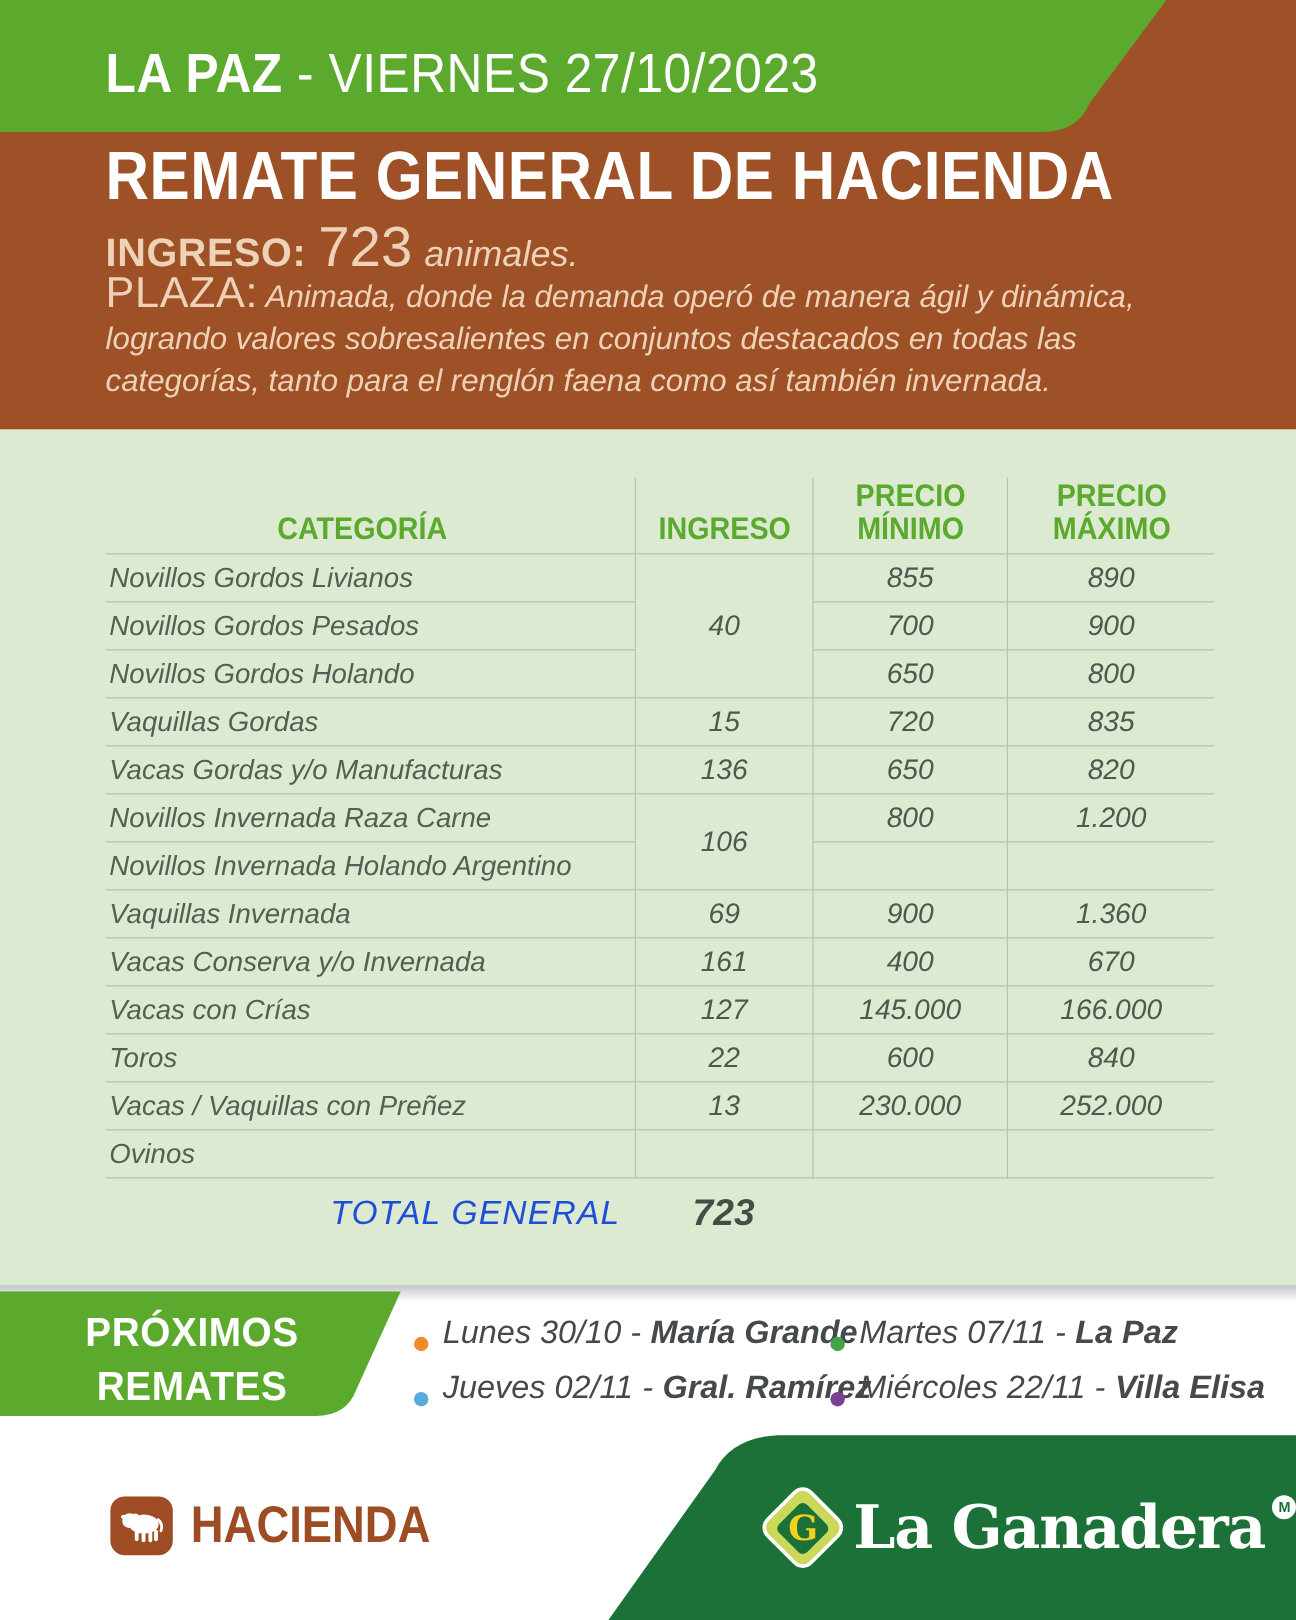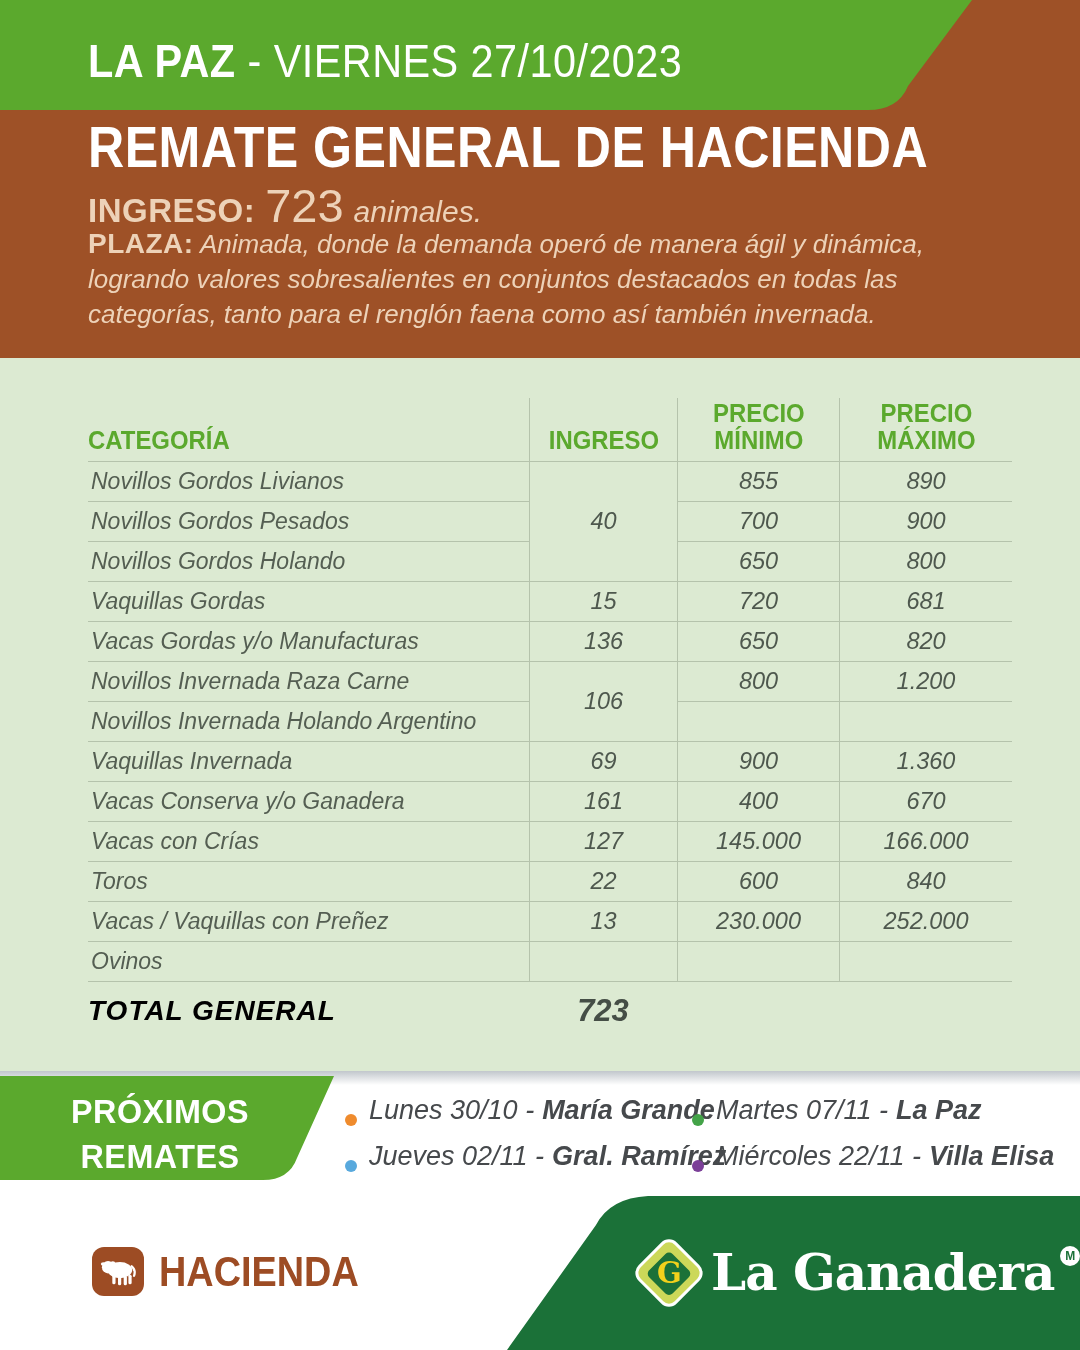--- a/index.html
+++ b/index.html
@@ -26,40 +26,40 @@
   #remate-title{top:114px;left:88px;color:#fff;font-weight:bold;font-size:57px;
     white-space:nowrap;transform:scaleX(.88);transform-origin:left;letter-spacing:.5px}
 
   #ingreso-line{top:178px;left:88px;display:flex;align-items:baseline;color:var(--cream)}
   #ingreso-line .lab{font-weight:bold;font-size:33px;letter-spacing:.5px}
   #ingreso-line .val{font-size:47px;font-weight:normal;margin:0 10px 0 10px}
   #ingreso-line .suf{font-style:italic;font-size:30px;font-weight:300}
 
   #plaza-par{top:226px;left:88px;width:912px;color:var(--cream);
     font-size:26px;line-height:35px;font-style:italic;font-weight:300}
-  #plaza-par .lab{font-style:normal;font-weight:bold;font-size:28px;letter-spacing:.5px}
+  #plaza-par .lab{font-style:normal;font-weight:normal;font-size:36px;letter-spacing:.5px}
 
   
   .tbl{top:398px;left:88px;width:924px;display:grid;
     grid-template-columns:441px 148px 162px 173px;
     grid-template-rows:64px repeat(13,40px)}
   .cell{border-bottom:1px solid var(--line);box-sizing:border-box;min-width:0}
   .vl{border-left:1px solid var(--line)}
   .th{color:var(--green);font-weight:bold;font-size:26px;display:flex;align-items:flex-end;
     justify-content:center;padding-bottom:7px;text-align:center;line-height:27px}
   .th .sq{transform:scaleX(.92);display:inline-block}
-  .th-cat{justify-content:flex-start}
+  .th-cat{justify-content:center}
   .th-cat .sq{transform-origin:left}
   .td{font-style:italic;color:#545e52;font-size:23px;display:flex;align-items:center}
   .td-cat{padding-left:3px}
   .num{justify-content:center;font-size:23.5px;color:#4e584e}
 
   .total-row{top:988px;left:88px;width:924px;height:46px;display:flex;align-items:center}
-  .total-label{width:441px;text-align:left;padding-right:12px;box-sizing:border-box;
-    font-style:italic;font-weight:bold;color:#000000;font-size:28px;letter-spacing:1px}
+  .total-label{width:441px;text-align:right;padding-right:12px;box-sizing:border-box;
+    font-style:italic;font-weight:normal;color:#1d4ed8;font-size:28px;letter-spacing:1px}
   .total-value{width:148px;text-align:center;font-style:italic;font-weight:bold;
     font-size:31px;color:#454e46}
 
   
   #band-shadow{top:1071px;left:0;width:1080px;height:14px;
     background:linear-gradient(180deg,rgba(118,130,142,.45),rgba(118,130,142,0))}
   #prox-text{top:1089px;left:28px;width:264px;text-align:center;color:#fff;
     font-weight:bold;font-size:34px;line-height:45px;transform:scaleX(.95);letter-spacing:.5px}
   .up-item{display:flex;align-items:flex-end;font-size:27px;font-style:italic;
     color:#46494c;white-space:nowrap;height:34px}
@@ -133,21 +133,21 @@
     </div>
 
   <div class="cell td td-cat" style="grid-area:2/1/3/2">Novillos Gordos Livianos</div>
   <div class="cell td td-cat" style="grid-area:3/1/4/2">Novillos Gordos Pesados</div>
   <div class="cell td td-cat" style="grid-area:4/1/5/2">Novillos Gordos Holando</div>
   <div class="cell td td-cat" style="grid-area:5/1/6/2">Vaquillas Gordas</div>
   <div class="cell td td-cat" style="grid-area:6/1/7/2">Vacas Gordas y/o Manufacturas</div>
   <div class="cell td td-cat" style="grid-area:7/1/8/2">Novillos Invernada Raza Carne</div>
   <div class="cell td td-cat" style="grid-area:8/1/9/2">Novillos Invernada Holando Argentino</div>
   <div class="cell td td-cat" style="grid-area:9/1/10/2">Vaquillas Invernada</div>
-  <div class="cell td td-cat" style="grid-area:10/1/11/2">Vacas Conserva y/o Ganadera</div>
+  <div class="cell td td-cat" style="grid-area:10/1/11/2">Vacas Conserva y/o Invernada</div>
   <div class="cell td td-cat" style="grid-area:11/1/12/2">Vacas con Crías</div>
   <div class="cell td td-cat" style="grid-area:12/1/13/2">Toros</div>
   <div class="cell td td-cat" style="grid-area:13/1/14/2">Vacas / Vaquillas con Preñez</div>
   <div class="cell td td-cat" style="grid-area:14/1/15/2">Ovinos</div>
 
   <div class="cell vl td num" style="grid-area:2/2/5/3">40</div>
   <div class="cell vl td num" style="grid-area:5/2/6/3">15</div>
   <div class="cell vl td num" style="grid-area:6/2/7/3">136</div>
   <div class="cell vl td num" style="grid-area:7/2/9/3">106</div>
   <div class="cell vl td num" style="grid-area:9/2/10/3">69</div>
@@ -167,21 +167,21 @@
   <div class="cell vl td num" style="grid-area:9/3/10/4">900</div>
   <div class="cell vl td num" style="grid-area:10/3/11/4">400</div>
   <div class="cell vl td num" style="grid-area:11/3/12/4">145.000</div>
   <div class="cell vl td num" style="grid-area:12/3/13/4">600</div>
   <div class="cell vl td num" style="grid-area:13/3/14/4">230.000</div>
   <div class="cell vl td num" style="grid-area:14/3/15/4"></div>
 
   <div class="cell vl td num" style="grid-area:2/4/3/5">890</div>
   <div class="cell vl td num" style="grid-area:3/4/4/5">900</div>
   <div class="cell vl td num" style="grid-area:4/4/5/5">800</div>
-  <div class="cell vl td num" style="grid-area:5/4/6/5">681</div>
+  <div class="cell vl td num" style="grid-area:5/4/6/5">835</div>
   <div class="cell vl td num" style="grid-area:6/4/7/5">820</div>
   <div class="cell vl td num" style="grid-area:7/4/8/5">1.200</div>
   <div class="cell vl td num" style="grid-area:8/4/9/5"></div>
   <div class="cell vl td num" style="grid-area:9/4/10/5">1.360</div>
   <div class="cell vl td num" style="grid-area:10/4/11/5">670</div>
   <div class="cell vl td num" style="grid-area:11/4/12/5">166.000</div>
   <div class="cell vl td num" style="grid-area:12/4/13/5">840</div>
   <div class="cell vl td num" style="grid-area:13/4/14/5">252.000</div>
   <div class="cell vl td num" style="grid-area:14/4/15/5"></div>
 </div>

